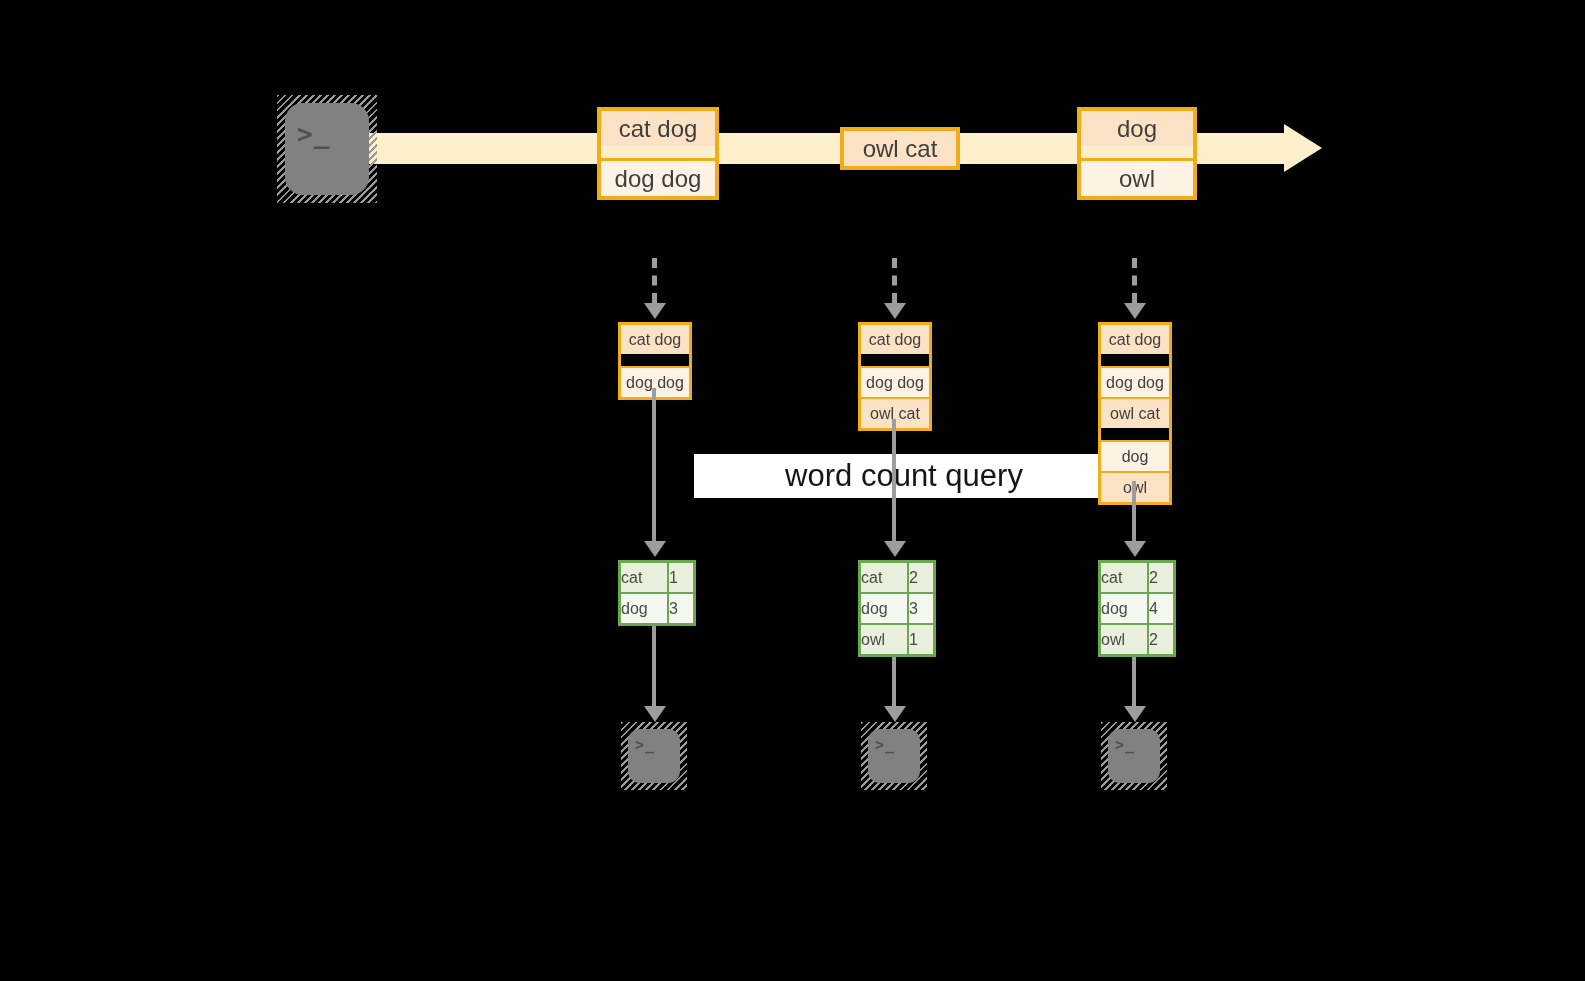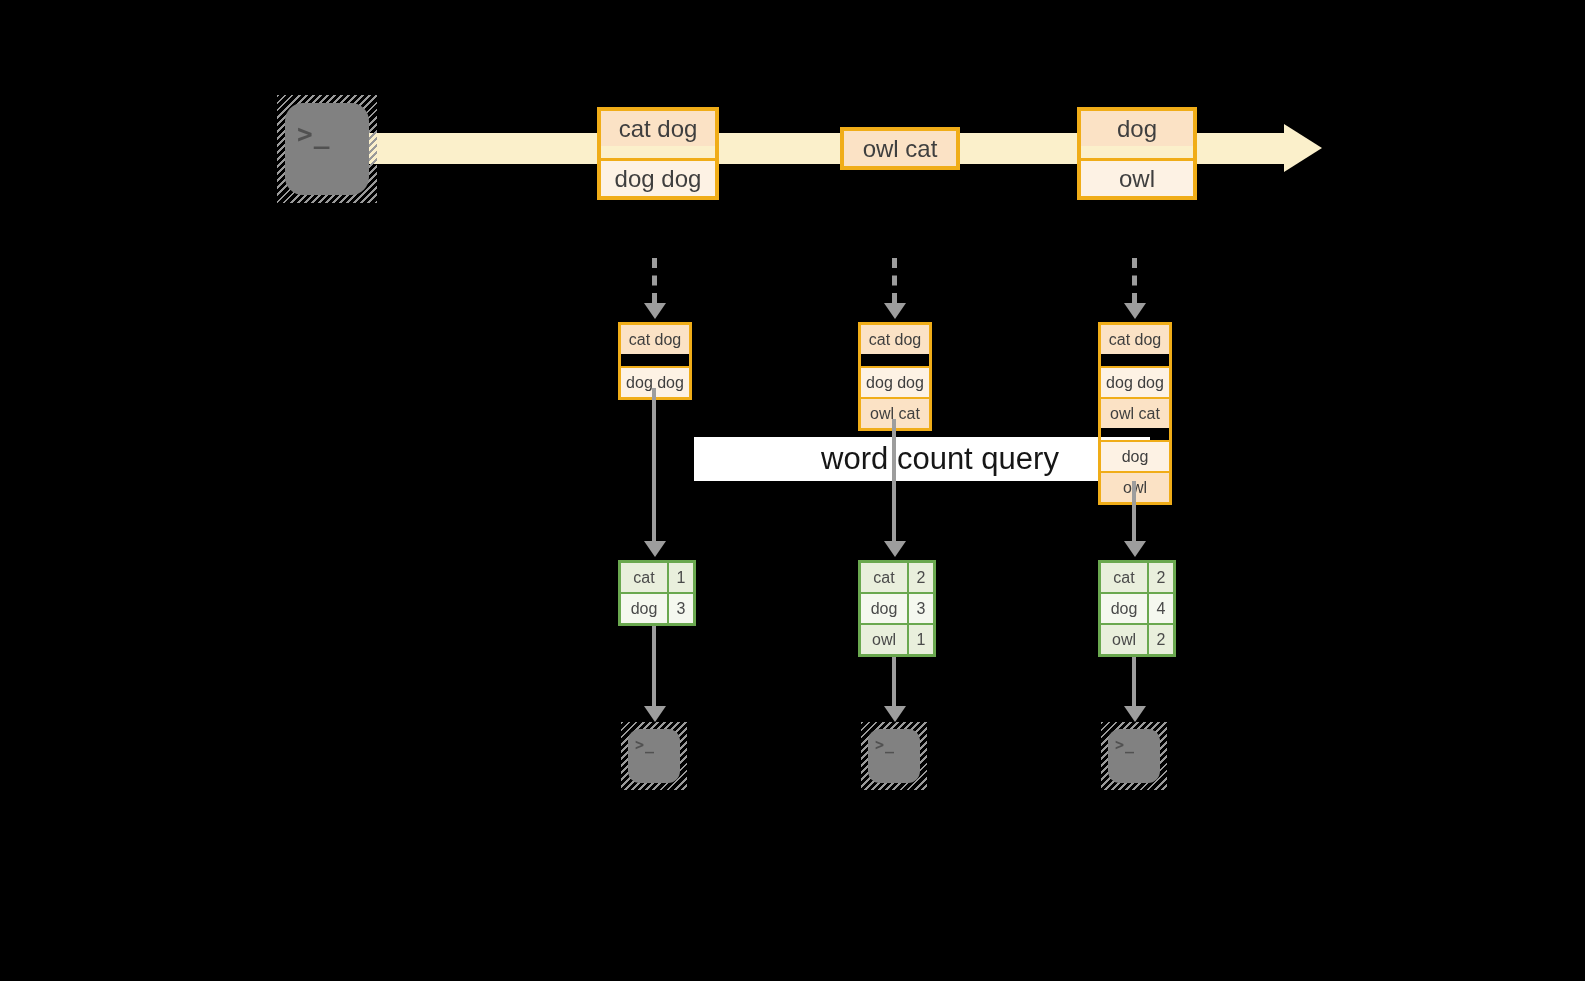--- a/index.html
+++ b/index.html
@@ -73,21 +73,21 @@
     background:var(--query-band);text-align:center;
     font-size:31px;color:#161616;
   }
 
   
   .ctable{
     display:grid;grid-template-columns:46px 24px;gap:2px;
     background:var(--table-border);border:3px solid var(--table-border);
   }
   .ctable .cell{
-    height:29px;line-height:29px;text-align:center;font-size:16px;color:#4a4a4a;
+    height:29px;line-height:29px;text-align:left;font-size:16px;color:#4a4a4a;
   }
   .g-dark{background:var(--table-fill-dark);}
   .g-light{background:var(--table-fill-light);}
 </style>
 </head>
 <body>
 
 <div class="canvas">
 
   <div class="abs stream-band" style="left:368px;top:133px;width:918px;height:31px;"></div>
@@ -110,21 +110,21 @@
     <div class="row light">owl</div>
   </div>
 
   <div class="abs dash-line" style="left:652px;top:258px;height:45px;"></div>
   <div class="abs tri-down" style="left:644px;top:303px;"></div>
   <div class="abs dash-line" style="left:892px;top:258px;height:45px;"></div>
   <div class="abs tri-down" style="left:884px;top:303px;"></div>
   <div class="abs dash-line" style="left:1132px;top:258px;height:45px;"></div>
   <div class="abs tri-down" style="left:1124px;top:303px;"></div>
 
-  <div class="abs query-band" style="left:694px;top:437px;width:420px;height:44px;line-height:44px;padding-left:36px;">
+  <div class="abs query-band" style="left:694px;top:454px;width:420px;height:44px;line-height:44px;">
     <span>word count query</span>
   </div>
 
   <div class="abs obox state" style="left:618px;top:322px;">
     <div class="row dark">cat dog</div>
     <div class="row light">dog dog</div>
   </div>
   <div class="abs obox state" style="left:858px;top:322px;">
     <div class="row dark">cat dog</div>
     <div class="row light">dog dog</div>

